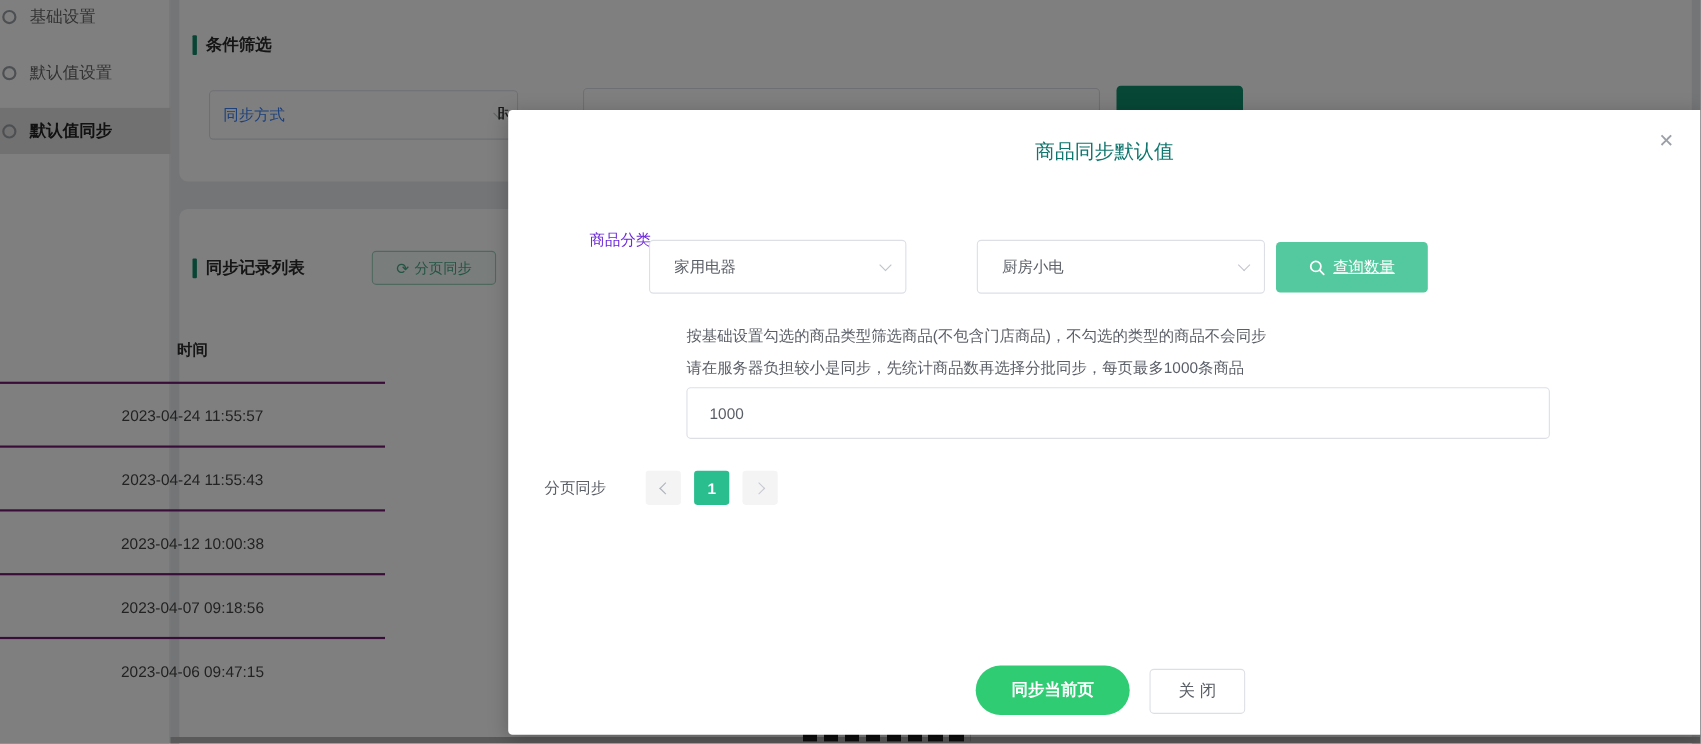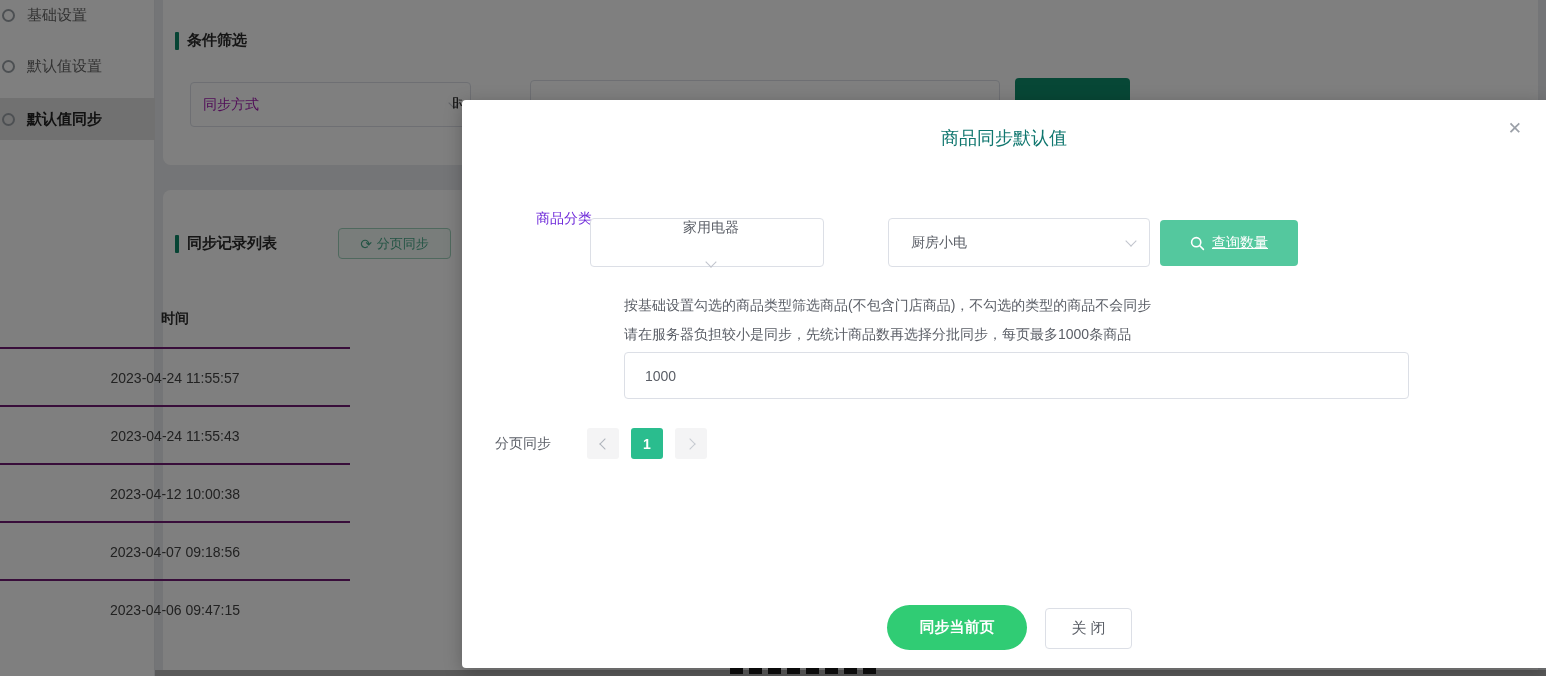--- a/index.html
+++ b/index.html
@@ -16,21 +16,21 @@
   .si-0 { top:-5px; } .si-1 { top:46px; } .si-2 { top:98px; height:42px; }
 
   .card { position:absolute; background:#ffffff; border-radius:8px; }
   .card1 { left:163px; top:-14px; width:1375px; height:179px; }
   .card2 { left:163px; top:190px; width:1375px; height:500px; }
 
   .sec-head { position:absolute; display:flex; align-items:center; gap:8px; }
   .sec-bar { width:4px; height:18px; background:#0e8968; border-radius:1px; }
   .sec-title { font-size:15px; font-weight:bold; color:#2b2b2b; }
 
-  .bsel { position:absolute; left:190px; top:82px; width:281px; height:45px; border:1px solid #dcdfe6; border-radius:4px; background:#fff; display:flex; align-items:center; padding:0 12px; color:#a21caf; font-size:14px; justify-content:space-between; }
+  .bsel { position:absolute; left:190px; top:82px; width:281px; height:45px; border:1px solid #dcdfe6; border-radius:4px; background:#fff; display:flex; align-items:center; padding:0 12px; color:#3b82f6; font-size:14px; justify-content:space-between; }
   .clip-label { position:absolute; left:452px; top:94px; width:10px; height:22px; overflow:hidden; font-size:16px; color:#333; }
   .binput { position:absolute; left:530px; top:80px; width:470px; height:48px; border:1px solid #dcdfe6; border-radius:4px; background:#fff; }
   .bquery { position:absolute; left:1015px; top:78px; width:115px; height:47px; background:#0f8e6d; border:none; border-radius:4px; cursor:pointer; }
 
   .batch-btn { position:absolute; left:338px; top:228px; width:113px; height:31px; border:1px solid #9ed3bd; background:#f3faf7; border-radius:4px; color:#49a98a; font-size:13px; display:flex; align-items:center; justify-content:center; gap:5px; cursor:pointer; }
   .batch-btn .sync-glyph { font-size:14px; line-height:1; }
 
   .tbl { position:absolute; left:0; top:290px; width:350px; text-align:center; }
   .tbl .th { height:57px; line-height:57px; font-size:14px; font-weight:bold; color:#2b2b2b; }
   .tbl .tr { height:58px; line-height:58px; font-size:14px; color:#444; border-top:2px solid #701a75; cursor:default; }
@@ -42,21 +42,21 @@
   
   .overlay { position:absolute; inset:0; background:rgba(0,0,0,0.5); z-index:10; }
 
   
   .modal { position:absolute; left:462px; top:100px; width:1084px; height:568px; background:#fff; border-radius:4px 0 0 4px; z-index:20; box-shadow:0 4px 18px rgba(0,0,0,.25); }
   .m-close { position:absolute; right:24px; top:20px; font-size:17px; color:#9ba0a8; cursor:pointer; line-height:1; }
   .m-title { position:absolute; left:0; right:0; top:26px; text-align:center; font-size:18px; color:#0f766e; }
 
   .m-cat-label { position:absolute; left:74px; top:110px; font-size:14px; color:#6d28d9; }
   .m-select { position:absolute; top:118px; height:49px; border:1px solid #dcdfe6; border-radius:4px; background:#fff; display:flex; align-items:center; justify-content:space-between; padding:0 14px 0 22px; font-size:14px; color:#5a5e66; cursor:pointer; }
-  .m-sel1 { left:128px; width:234px;flex-direction:column; }
+  .m-sel1 { left:128px; width:234px; }
   .m-sel2 { left:426px; width:262px;gap:40px; }
   .chev { width:8px; height:8px; border-right:1.5px solid #c0c4cc; border-bottom:1.5px solid #c0c4cc; transform:rotate(45deg); margin-top:-4px; }
 
   .m-query { position:absolute; left:698px; top:120px; width:138px; height:46px; background:#54c89e; border:none; border-radius:4px; color:#fff; font-size:14px; display:flex; align-items:center; justify-content:center; gap:7px; cursor:pointer; }
   .m-query .q-label { text-decoration:underline; }
 
   .m-hint { position:absolute; left:162px; font-size:14px; color:#5a5e66; }
   .m-hint1 { top:197px; } .m-hint2 { top:226px; }
   .m-input { position:absolute; left:162px; top:252px; width:785px; height:47px; border:1px solid #dcdfe6; border-radius:4px; font-size:14px; color:#5a5e66; padding:0 20px; outline:none; font-family:inherit; }
 

